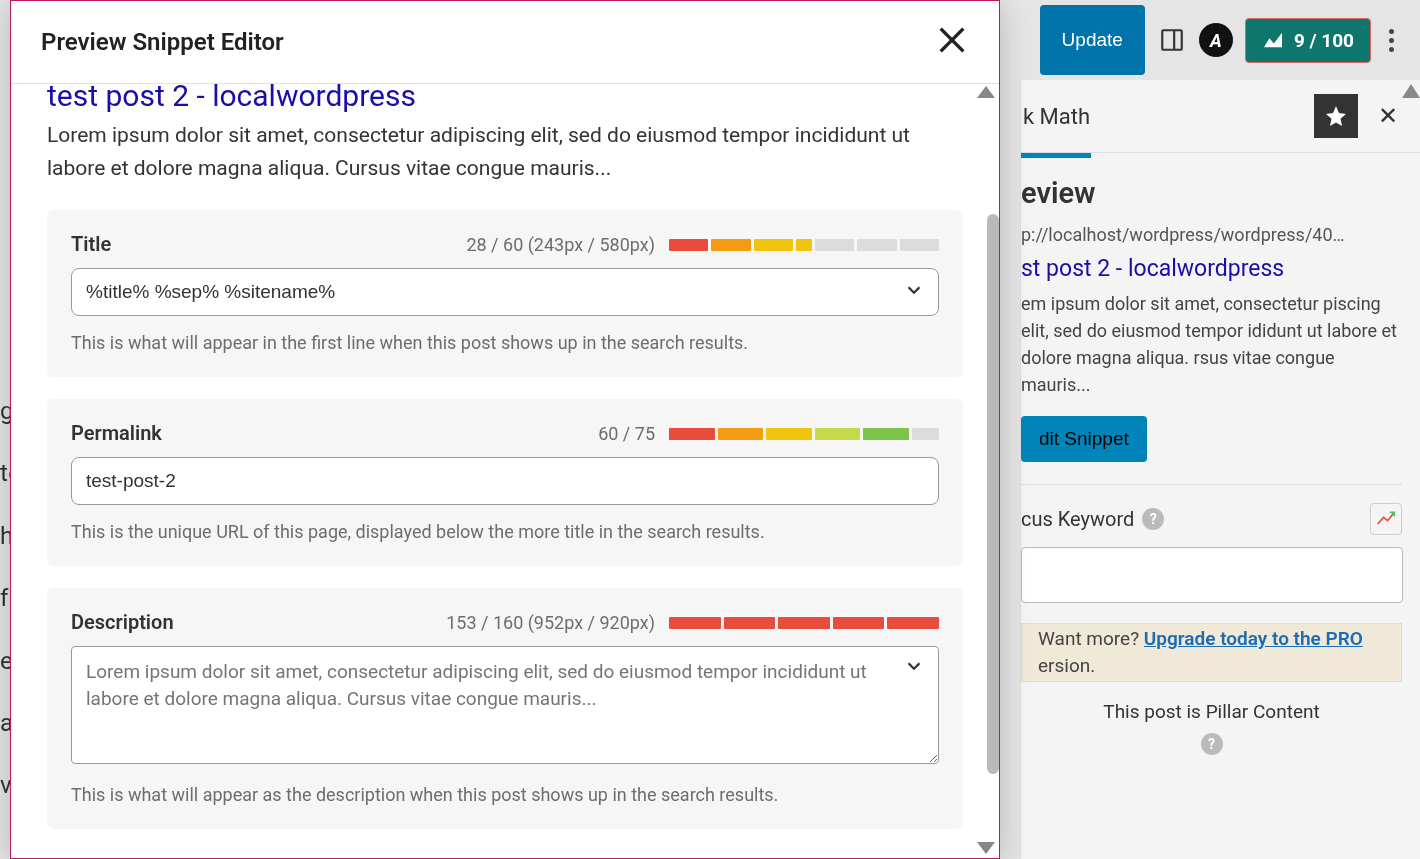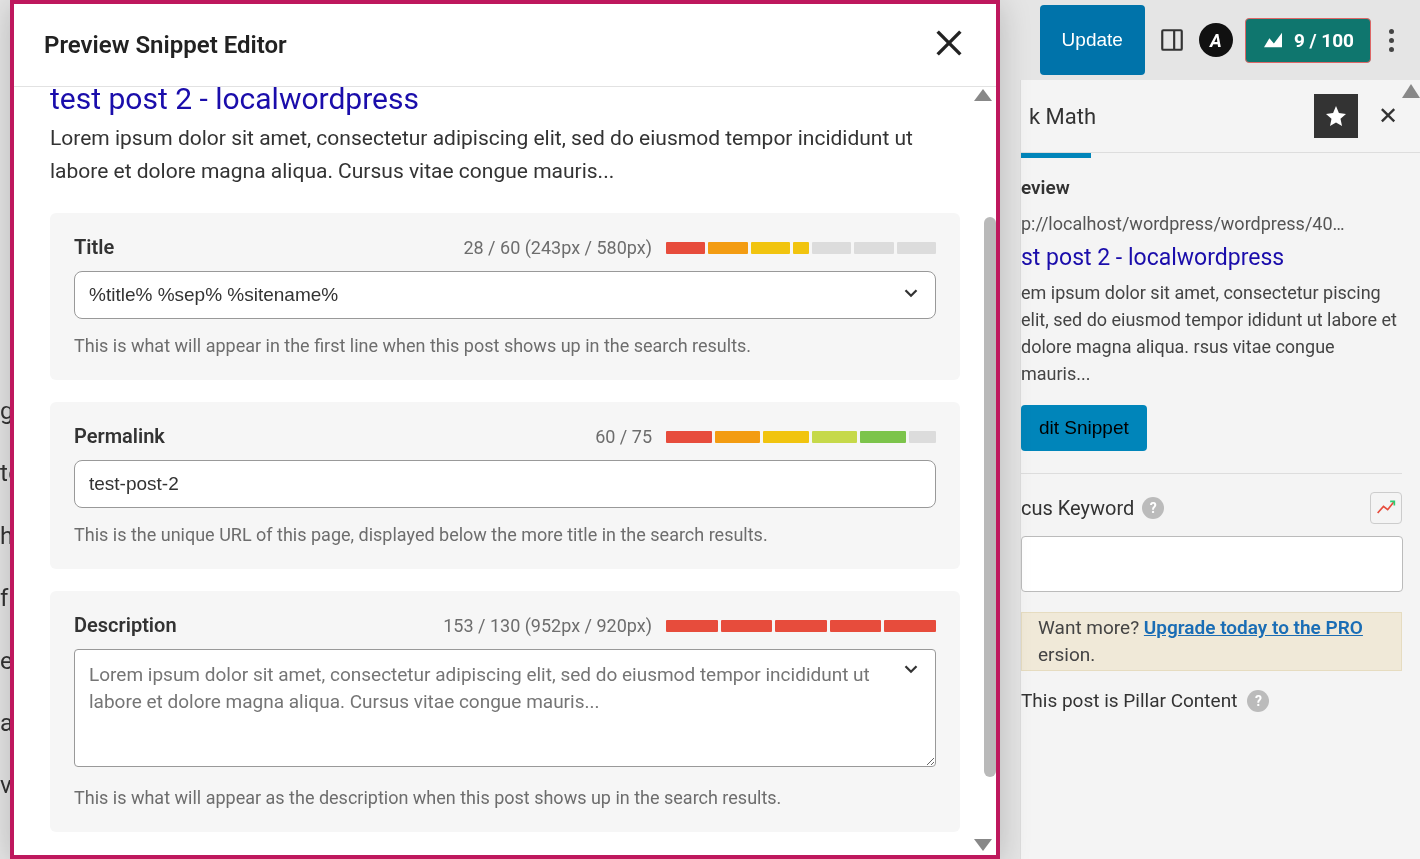--- a/index.html
+++ b/index.html
@@ -9,43 +9,43 @@
 .top-toolbar { position: absolute; top: 0; right: 0; height: 80px; display: flex; align-items: center; gap: 12px; padding: 0 20px 0 0; z-index: 1; }
 .btn-update { background: #0073aa; color: #fff; border: none; padding: 24px 22px; font-size: 19px; border-radius: 4px; cursor: pointer; }
 .icon-square { width: 30px; height: 30px; display: flex; align-items: center; justify-content: center; cursor: pointer; }
 .circle-a { width: 34px; height: 34px; border-radius: 50%; background: #111; color: #fff; display: flex; align-items: center; justify-content: center; font-weight: bold; font-size: 18px; font-style: italic; }
 .score-badge { background: #0f766e; border: 1px solid #d66; color: #fff; padding: 10px 16px; font-size: 19px; font-weight: bold; border-radius: 4px; display: flex; align-items: center; gap: 10px; }
 .dots { display: flex; flex-direction: column; gap: 4px; padding: 6px; cursor: pointer; }
 .dots span { width: 5px; height: 5px; background: #444; border-radius: 50%; }
 
 
 .sidebar { position: absolute; top: 80px; right: 0; width: 400px; bottom: 0; background: #f4f4f4; border-left: 1px solid #ddd; padding: 0 0 0 0; z-index: 0; overflow: hidden; }
-.sidebar-header { display: flex; align-items: center; padding: 14px 14px 14px 8px; border-bottom: 1px solid #ddd; }
+.sidebar-header { display: flex; align-items: center; padding: 14px 14px 14px 2px; border-bottom: 1px solid #ddd; }
 .sidebar-title { font-size: 22px; color: #333; flex: 1; }
 .star-box { width: 44px; height: 44px; background: #333; display: flex; align-items: center; justify-content: center; margin-right: 12px; }
 .star-box svg { fill: #fff; }
 .close-x { font-size: 24px; color: #333; cursor: pointer; padding: 4px 8px; }
 .blue-underline { height: 5px; width: 70px; background: #0085ba; margin-left: 0; }
 .sidebar-body { padding: 18px 18px 18px 0; }
-.sb-sec-title { font-size: 19px; font-weight: 600; color: #333; margin-bottom: 14px; }
+.sb-sec-title { font-size: 29px; font-weight: 600; color: #333; margin-bottom: 14px; }
 .sb-url { font-size: 18px; color: #555; margin-bottom: 10px; white-space: nowrap; overflow: hidden; text-overflow: ellipsis; }
 .sb-snippet-title { color: #1a0dab; font-size: 23px; margin-bottom: 8px; }
 .sb-snippet-desc { font-size: 18px; color: #444; line-height: 1.5; margin-bottom: 18px; }
 .btn-edit-snippet { background: #0085ba; color: #000000; border: none; padding: 12px 18px; font-size: 19px; border-radius: 4px; cursor: pointer; }
 .sb-divider { height: 1px; background: #ddd; margin: 22px 0 18px; }
 .sb-label-row { display: flex; align-items: center; gap: 8px; font-size: 20px; color: #333; margin-bottom: 12px; }
 .help-circle { width: 22px; height: 22px; border-radius: 50%; background: #bbb; color: #fff; font-size: 14px; font-weight: bold; display: flex; align-items: center; justify-content: center; }
 .trend-box { width: 32px; height: 32px; border: 1px solid #ccc; border-radius: 4px; display: flex; align-items: center; justify-content: center; margin-left: auto; }
 .sb-keyword-input { width: 382px; height: 56px; border: 1px solid #bbb; border-radius: 4px; background: #fff; margin-bottom: 20px; }
 .upgrade-box { background: #f0e9d8; border: 1px solid #e6dcc0; padding: 2px 16px; font-size: 19px; color: #444; line-height: 1.4; margin-bottom: 12px; }
 .upgrade-link { color: #1a6db5; text-decoration: underline; font-weight: 600; }
-.pillar-row { display: flex; align-items: center; gap: 10px; font-size: 19px; color: #333; padding-top: 6px; }
-
-
-.modal-wrap { position: absolute; left: 10px; top: 0; width: 990px; height: 859px; background: #fff; border: 4px solid #be185d; box-shadow: 0 4px 30px rgba(0,0,0,.2); z-index: 5; display: flex; flex-direction: column; }
+.pillar-row { display: flex; align-items: center; gap: 10px; font-size: 19px; color: #333; padding-top: 6px; flex-direction: column; }
+
+
+.modal-wrap { position: absolute; left: 10px; top: 0; width: 990px; height: 859px; background: #fff; border: 1px solid #be185d; box-shadow: 0 4px 30px rgba(0,0,0,.2); z-index: 5; display: flex; flex-direction: column; }
 .modal-header { display: flex; align-items: center; padding: 22px 30px; border-bottom: 1px solid #e2e2e2; }
 .modal-title { font-size: 24px; font-weight: 600; color: #222; flex: 1; }
 .modal-close { cursor: pointer; }
 .modal-body { flex: 1; overflow-y: auto; padding: 0 36px 24px; position: relative; }
 
 
 .snippet-preview-title { color: #1a0dab; font-size: 30px; margin-top: -6px; margin-bottom: 6px; overflow: hidden; white-space: nowrap; }
 .snippet-preview-desc { font-size: 21px; color: #333; line-height: 1.55; margin-bottom: 26px; }
 
 
@@ -204,21 +204,21 @@
       </div>
       <div class="input-combo">
         <input class="input-text" style="padding-right: 14px;" value="test-post-2">
       </div>
       <div class="field-help">This is the unique URL of this page, displayed below the more title in the search results.</div>
     </div>
 
     <div class="field-card">
       <div class="field-row">
         <span class="field-label">Description</span>
-        <span class="field-count">153 / 130 (952px / 920px)</span>
+        <span class="field-count">153 / 160 (952px / 920px)</span>
         <div class="progress-bar wide">
           <span class="seg red"></span>
             <span class="seg red"></span>
             <span class="seg red"></span>
             <span class="seg red"></span>
             <span class="seg red"></span>
         </div>
       </div>
       <div class="input-combo">
         <textarea class="desc-area" placeholder="Lorem ipsum dolor sit amet, consectetur adipiscing elit, sed do eiusmod tempor incididunt ut labore et dolore magna aliqua. Cursus vitae congue mauris..." style=""></textarea>

